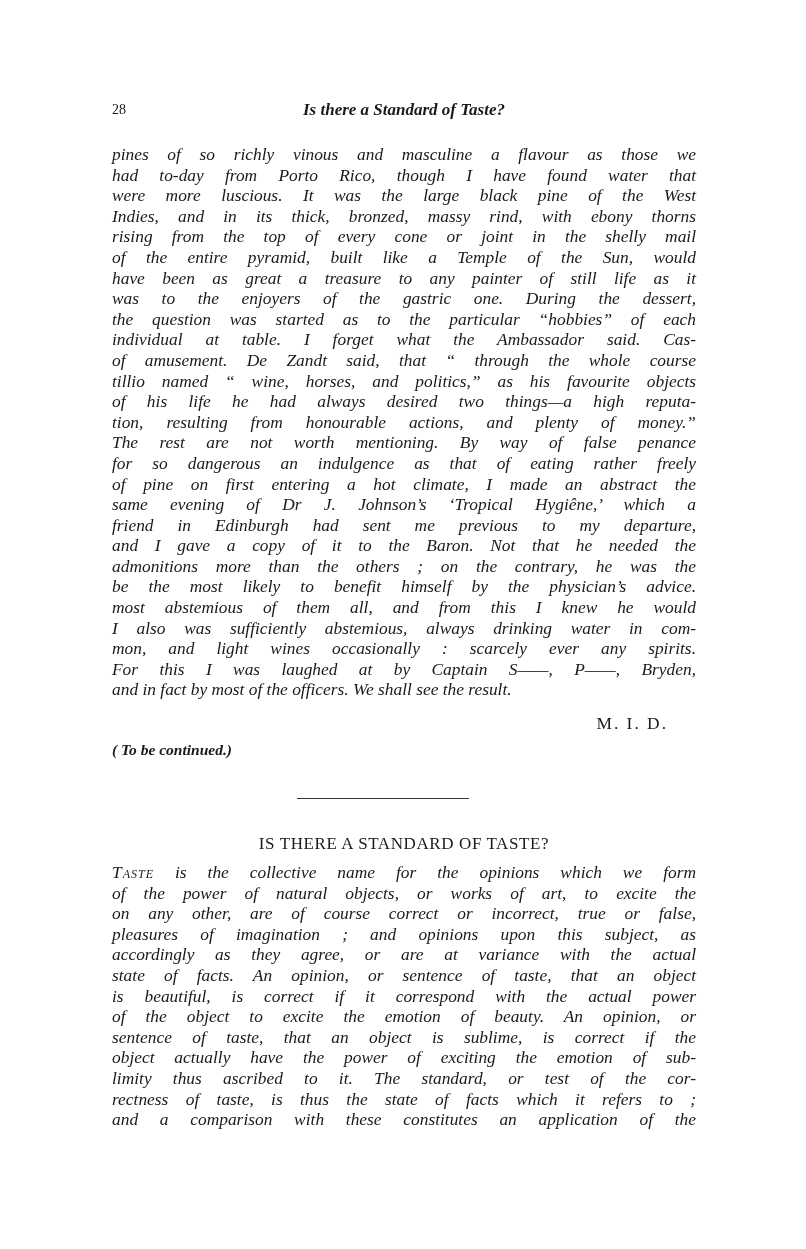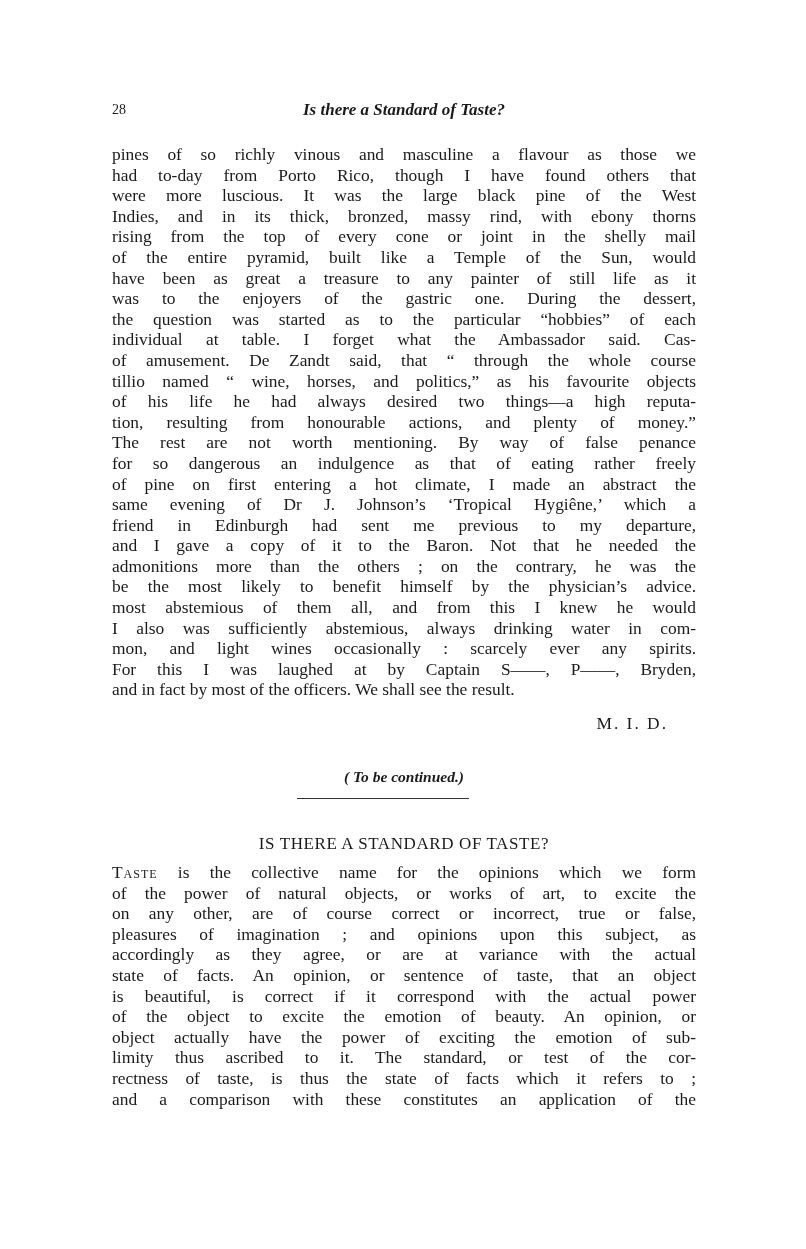--- a/index.html
+++ b/index.html
@@ -1,42 +1,42 @@
 <!DOCTYPE html>
 <html><head>
 <meta charset="utf-8">
 <style>
   html, body { margin: 0; padding: 0; background: #ffffff; }
   body { width: 806px; height: 1249px; position: relative; overflow: hidden; color: #1a1a1a; }
   .page { position: absolute; left: 112px; top: 0; width: 584px; font-family: "Liberation Serif", "DejaVu Serif", serif; }
   .running-head { position: absolute; top: 100px; left: 0; width: 584px; height: 26px; font-size: 17px; }
   .page-number { position: absolute; left: 0; top: 2px; font-weight: normal; font-size: 14px; }
   .running-title { position: absolute; left: 0; width: 584px; text-align: center; font-style: italic; font-weight: bold; font-size: 17px; }
-  .text-block { position: absolute; left: 0; width: 584px; font-size: 17.4px; line-height: 20.6px; }
+  .text-block { position: absolute; left: 0; width: 584px; font-size: 17.4px; line-height: 20.6px; font-style: italic; }
   .line { display: block; white-space: nowrap; text-align: justify; text-align-last: justify; height: 20.6px; }
   .line.last { text-align-last: left; }
   .sig { position: absolute; top: 713px; right: 28px; font-size: 17.4px; letter-spacing: 2px; }
-  .continued { position: absolute; top: 768px; left: 0; width: 584px; text-align: center; font-style: italic; font-weight: bold; font-size: 15.5px; }
+  .continued { position: absolute; top: 741px; left: 0; width: 584px; font-style: italic; font-weight: bold; font-size: 15.5px; }
   .rule { position: absolute; top: 798px; left: 185px; width: 172px; height: 0; border-top: 1px solid #333; }
   .section-heading { position: absolute; top: 834px; left: 0; width: 584px; text-align: center; font-size: 17px; letter-spacing: 0.6px; }
   .smallcaps { font-variant: small-caps; letter-spacing: 1px; }
 </style>
 </head>
 <body>
 
 <div class="page">
 
   <div class="running-head">
     <span class="page-number">28</span>
     <span class="running-title">Is there a Standard of Taste?</span>
   </div>
 
   <div class="text-block" style="top:144px;">
     <span class="line">pines of so richly vinous and masculine a flavour as those we</span>
-    <span class="line">had to-day from Porto Rico, though I have found others that</span>
+    <span class="line">had to-day from Porto Rico, though I have found water that</span>
     <span class="line">were more luscious.  It was the large black pine of the West</span>
     <span class="line">Indies, and in its thick, bronzed, massy rind, with ebony thorns</span>
     <span class="line">rising from the top of every cone or joint in the shelly mail</span>
     <span class="line">of the entire pyramid, built like a Temple of the Sun, would</span>
     <span class="line">have been as great a treasure to any painter of still life as it</span>
     <span class="line">was to the enjoyers of the gastric one.  During the dessert,</span>
     <span class="line">the question was started as to the particular “hobbies” of each</span>
     <span class="line">individual at table.  I forget what the Ambassador said.  Cas-</span>
     <span class="line">of amusement.  De Zandt said, that “ through the whole course</span>
     <span class="line">tillio named “ wine, horses, and politics,” as his favourite objects</span>
@@ -65,19 +65,20 @@
 
   <div class="text-block" style="top:862px;">
     <span class="line"><span class="smallcaps">Taste</span><span> is the collective name for the opinions which we form</span></span>
     <span class="line">of the power of natural objects, or works of art, to excite the</span>
     <span class="line">on any other, are of course correct or incorrect, true or false,</span>
     <span class="line">pleasures of imagination ; and opinions upon this subject, as</span>
     <span class="line">accordingly as they agree, or are at variance with the actual</span>
     <span class="line">state of facts.  An opinion, or sentence of taste, that an object</span>
     <span class="line">is beautiful, is correct if it correspond with the actual power</span>
     <span class="line">of the object to excite the emotion of beauty.  An opinion, or</span>
+    <span class="line">sentence of taste, that an object is sublime, is correct if the</span>
     <span class="line">object actually have the power of exciting the emotion of sub-</span>
     <span class="line">limity thus ascribed to it.  The standard, or test of the cor-</span>
     <span class="line">rectness of taste, is thus the state of facts which it refers to ;</span>
     <span class="line">and a comparison with these constitutes an application of the</span>
   </div>
 
 </div>
 
 </body></html>

